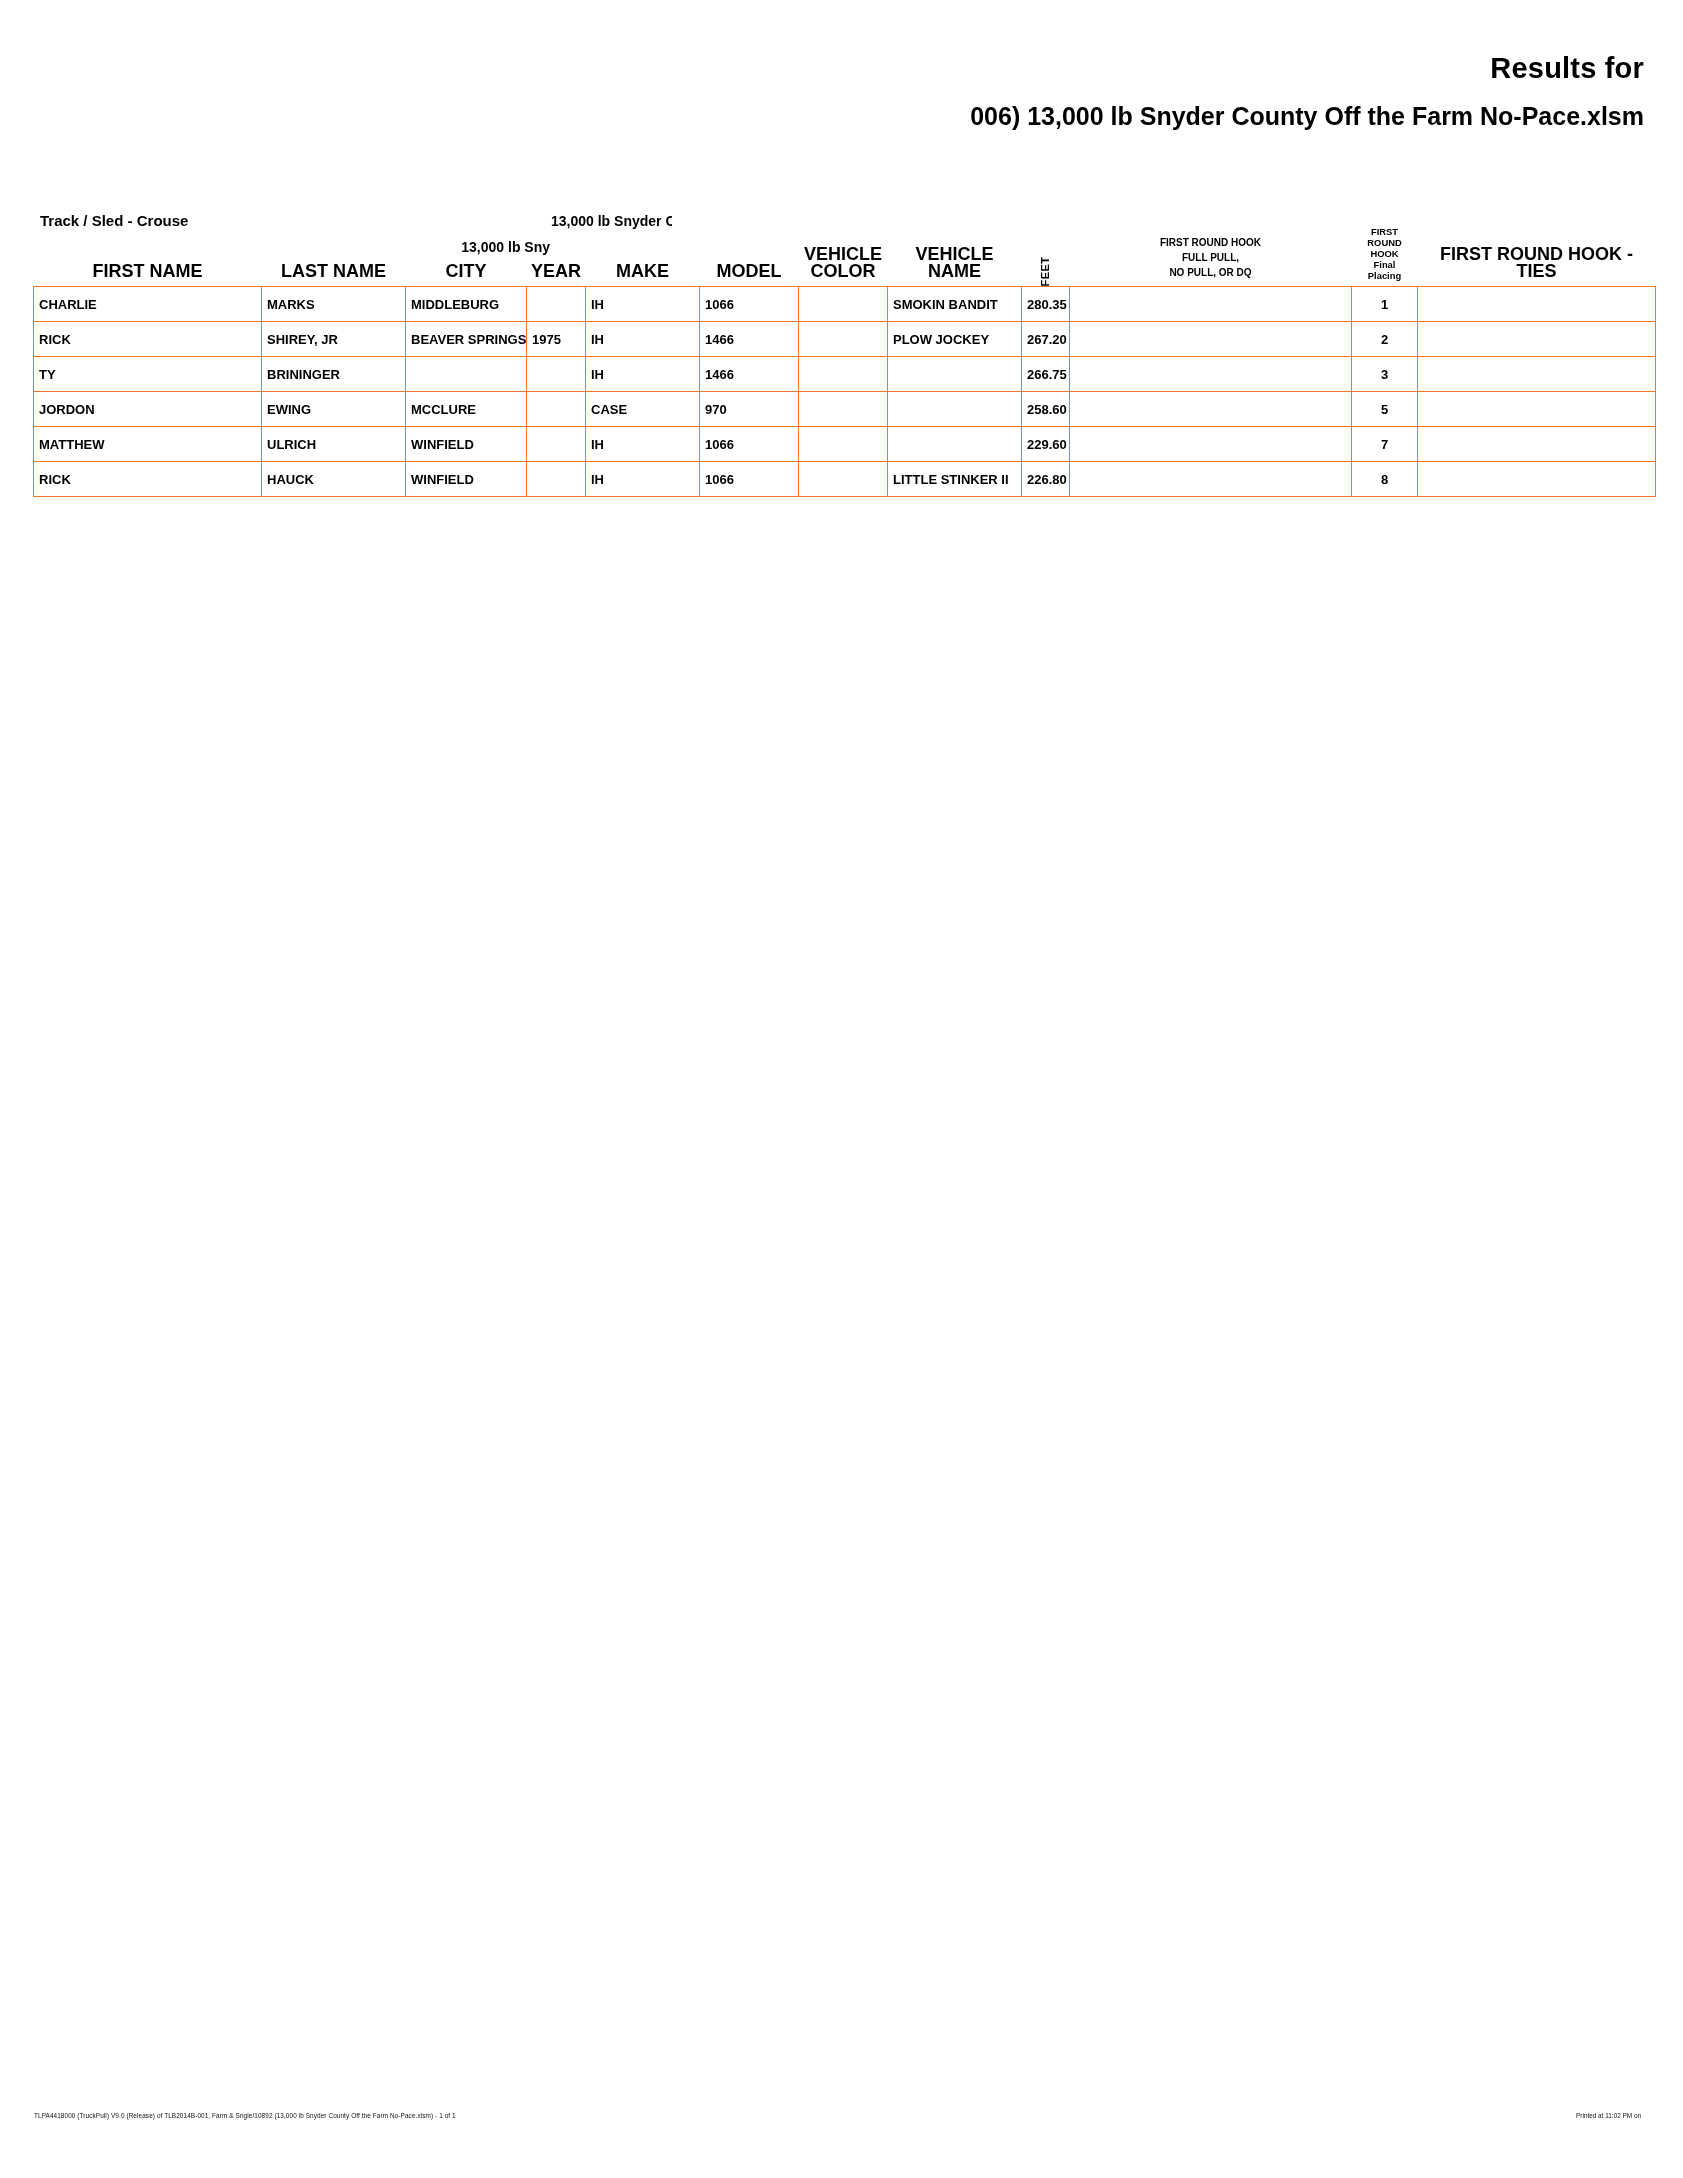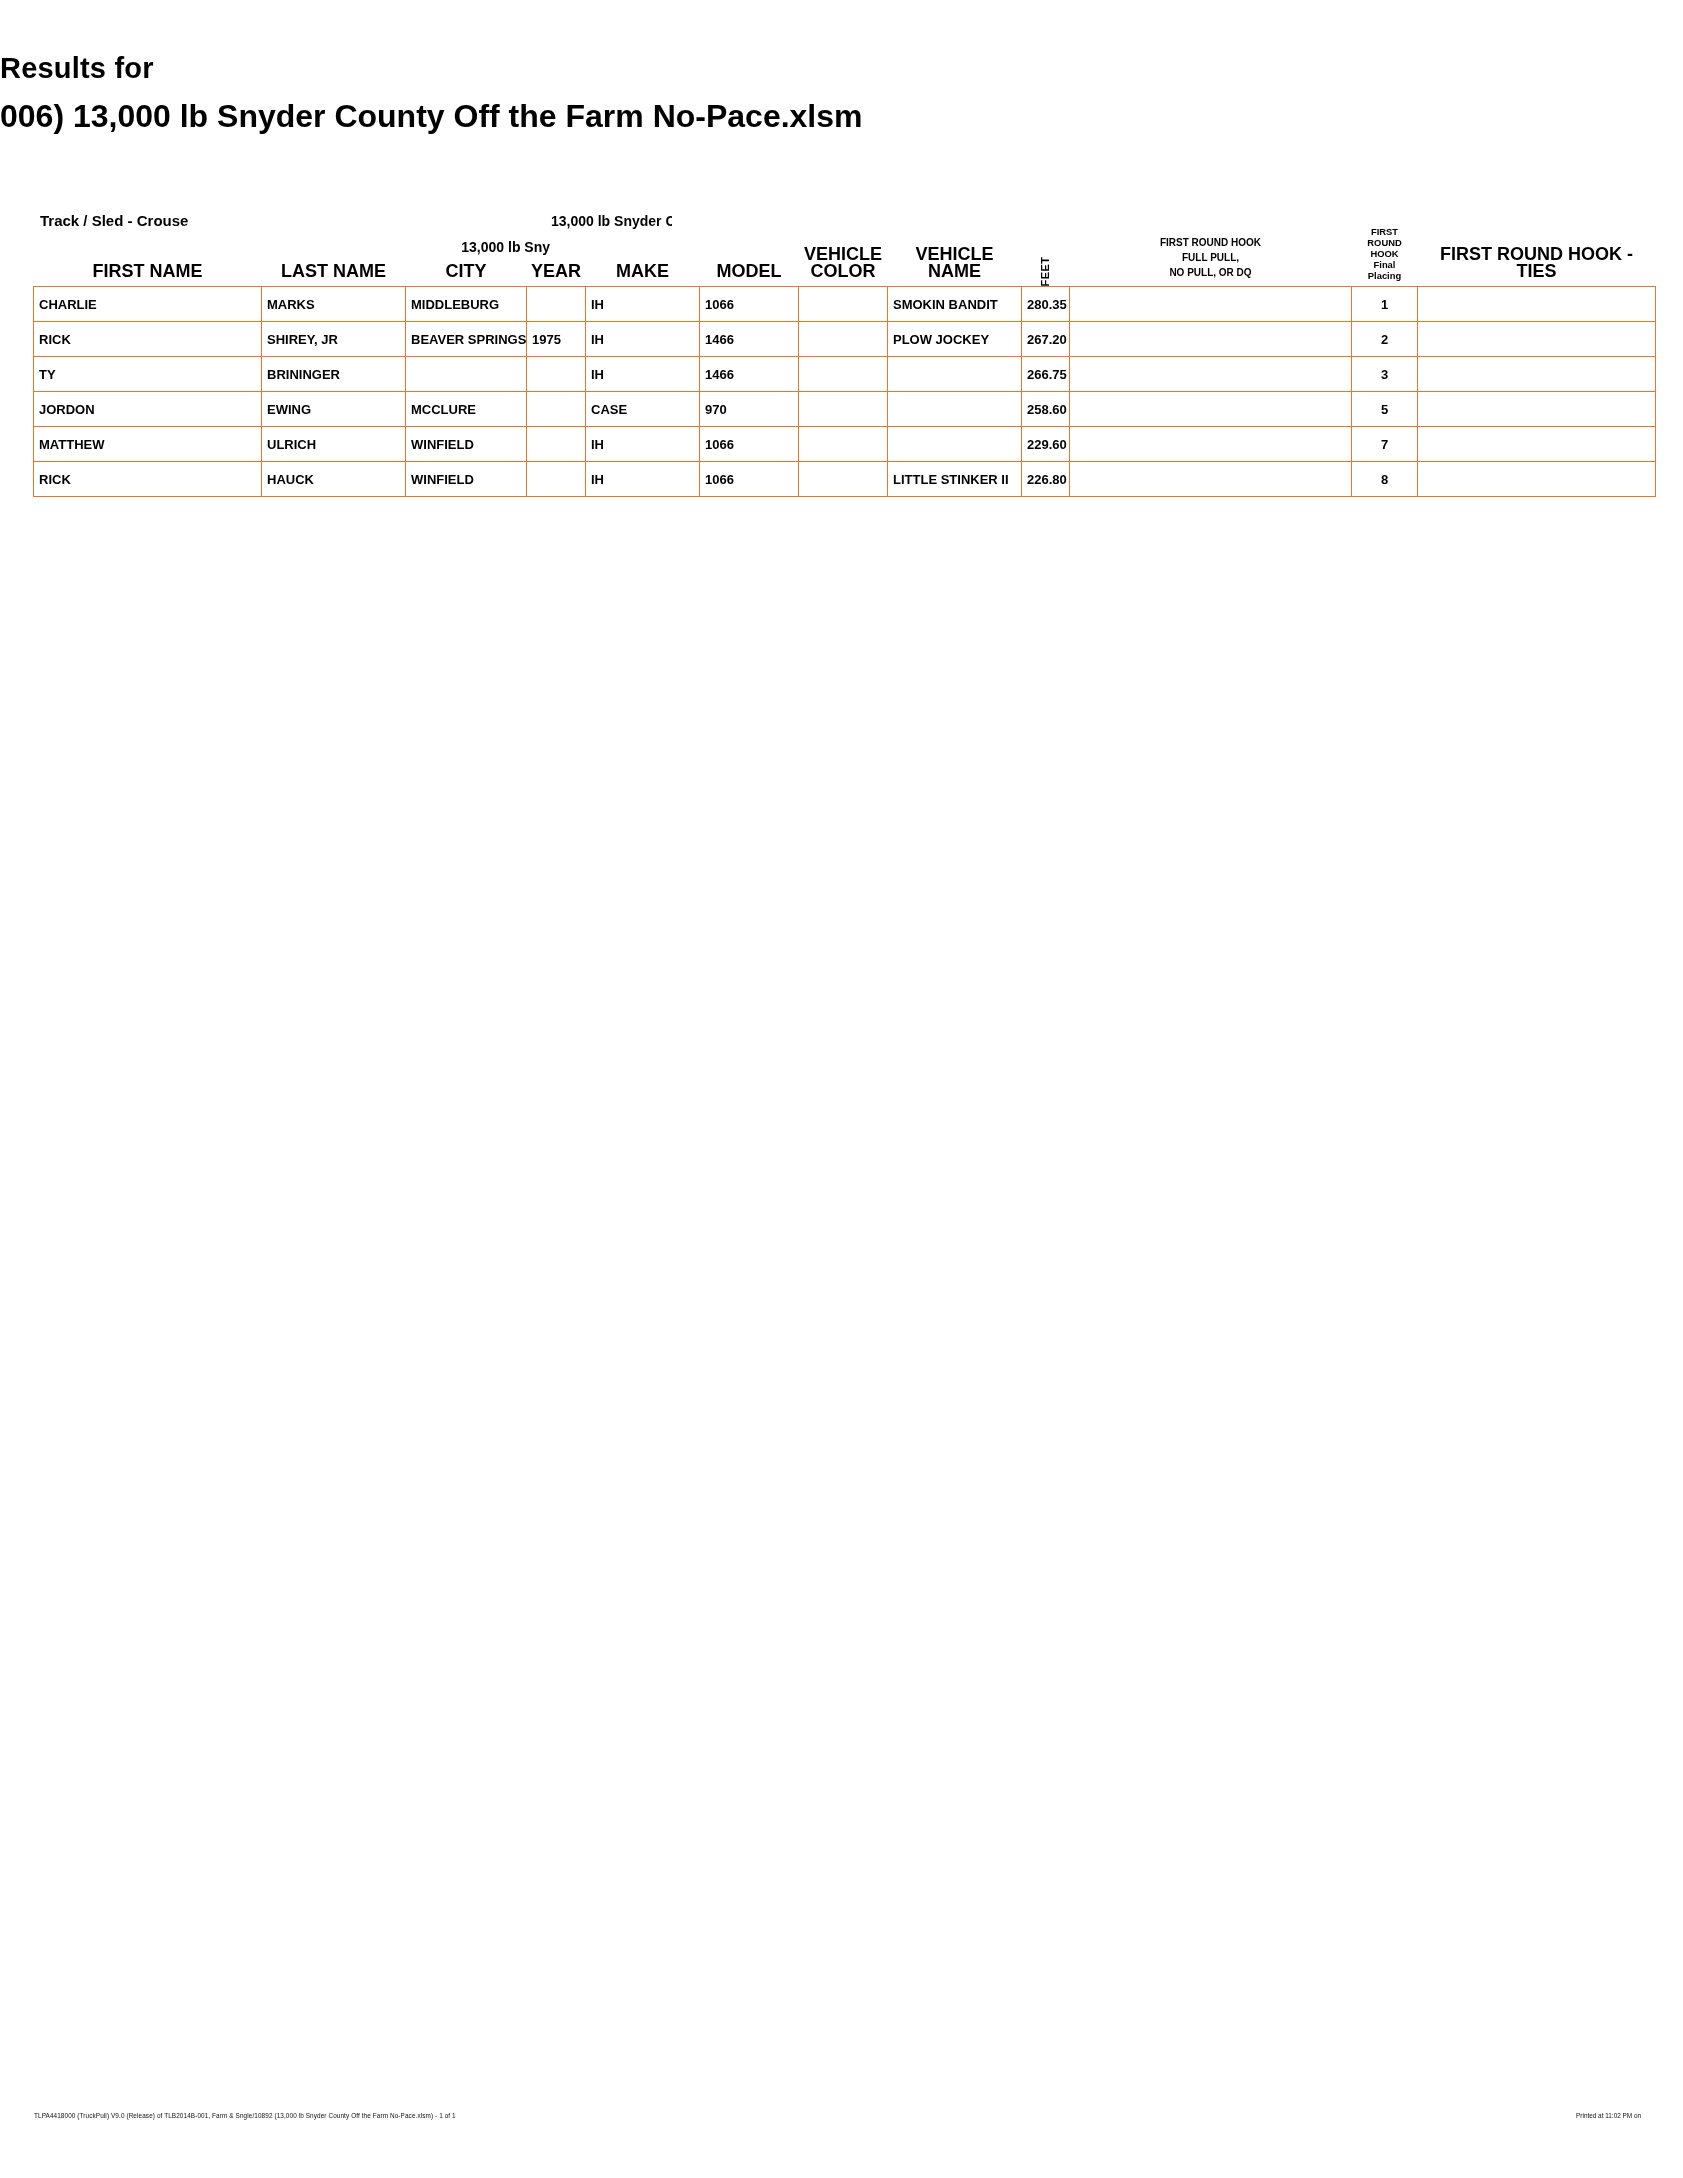--- a/index.html
+++ b/index.html
@@ -22,30 +22,30 @@
     height: 2178px;
     box-sizing: border-box;
   }
 
   
   .title-block {
     position: absolute;
     left: 0;
     top: 51px;
     width: 1644px;
-    text-align: left;
+    text-align: right;
   }
   .title-line1 {
     font-size: 29px;
     font-weight: bold;
     letter-spacing: 0.2px;
     line-height: 34px;
   }
   .title-line2 {
-    font-size: 32px;
+    font-size: 25px;
     font-weight: bold;
     line-height: 34px;
     margin-top: 14px;
   }
 
   
   .subhead {
     position: absolute;
     top: 212px;
     left: 40px;

